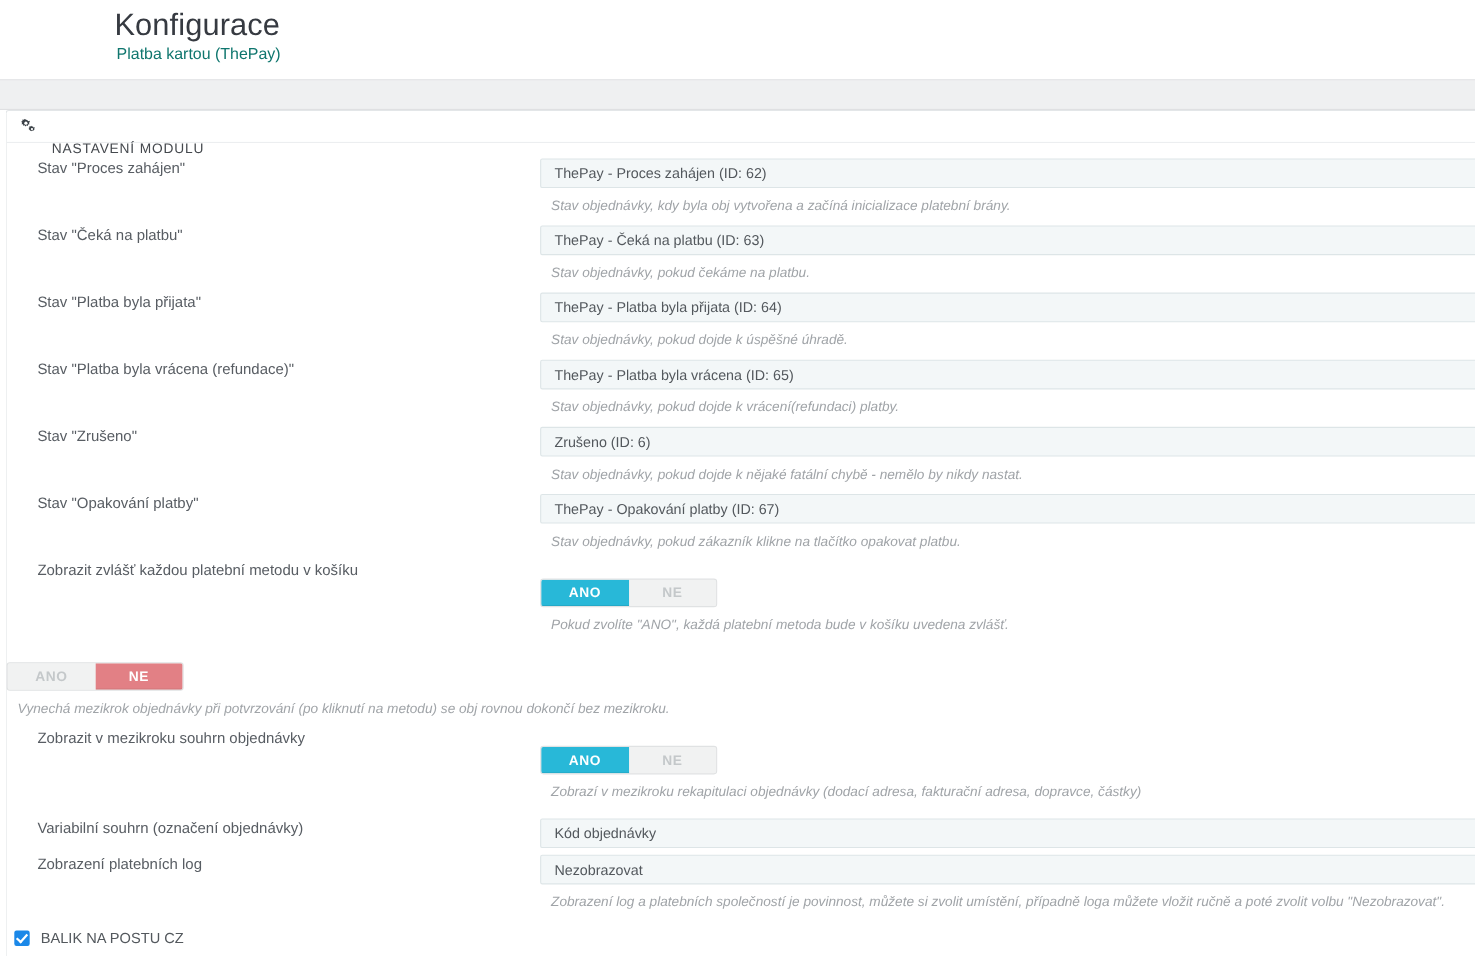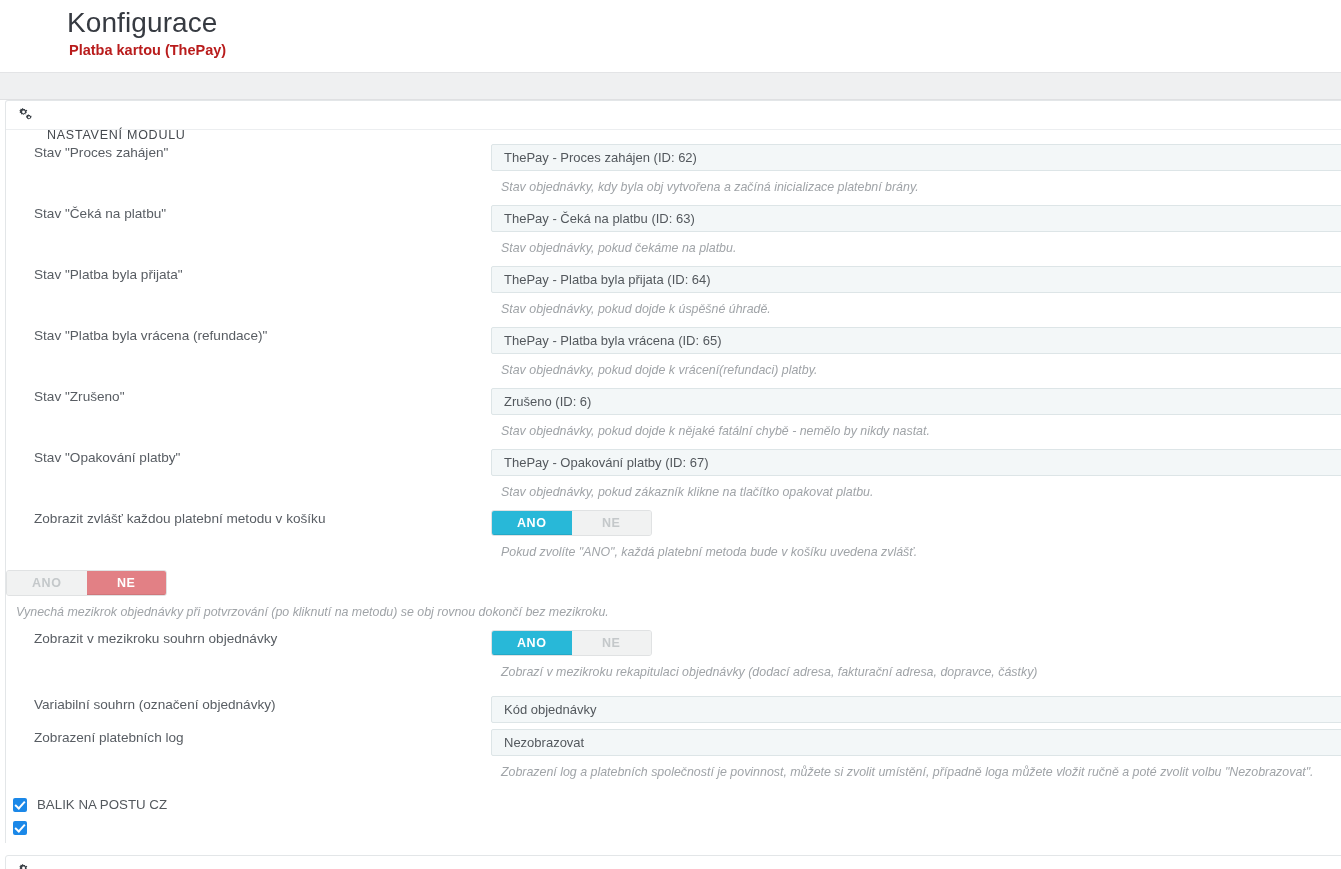--- a/index.html
+++ b/index.html
@@ -9,33 +9,33 @@
     overflow: hidden;
     background: #ffffff;
     font-family: "Liberation Sans", sans-serif;
     color: #555a5e;
   }
 
   
   .page-header {
     height: 72px;
     background: #ffffff;
-    padding: 6px 0 0 67px;
+    padding: 6px 0 0 104px;
   }
   .page-title {
     font-size: 28px;
     font-weight: 400;
     color: #363a41;
     line-height: 34px;
     letter-spacing: .1px;
   }
   .page-subtitle {
     font-size: 14.5px;
-    font-weight: 700;
-    color: #b91c1c;
+    font-weight: 400;
+    color: #0f766e;
     line-height: 20px;
     padding-left: 2px;
   }
 
   .gray-band {
     height: 28px;
     background: #eff0f1;
     border-top: 1px solid #e3e4e6;
     border-bottom: 1px solid #dfe0e2;
   }
@@ -124,20 +124,21 @@
 
   
   .switch {
     display: inline-flex;
     width: 161px;
     height: 26px;
     border-radius: 3px;
     overflow: hidden;
     border: 1px solid #e0e2e3;
     background: #f1f2f2;
+    margin-top: 16px;
   }
   .switch-opt {
     flex: 1;
     display: flex;
     align-items: center;
     justify-content: center;
     font-size: 12.5px;
     font-weight: 700;
     letter-spacing: .6px;
     color: #c4c8ca;

